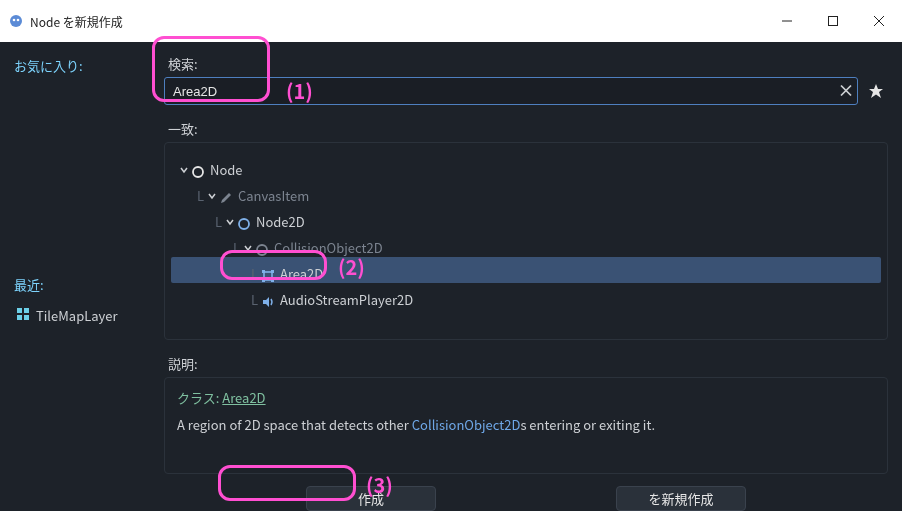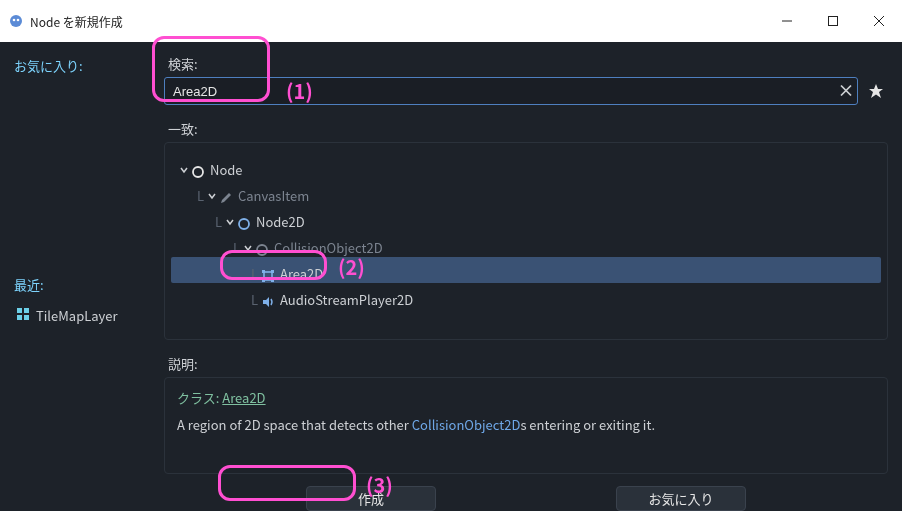--- a/index.html
+++ b/index.html
@@ -198,21 +198,21 @@
       <div class="class-line">
         <span>クラス: </span><a href="#">Area2D</a>
       </div>
       <div class="desc-text">
         <span>A region of 2D space that detects other </span><span class="code">CollisionObject2D</span><span>s entering or exiting it.</span>
       </div>
     </div>
 
     <div class="buttons">
       <div class="btn">作成</div>
-      <div class="btn">お気に入り</div>
+      <div class="btn">を新規作成</div>
     </div>
   </div>
 </div>
 
 <div class="hl" style="left:152px; top:36px; width:118px; height:66px;"></div>
 <div class="hl-num" style="left:286px; top:76px;">(1)</div>
 <div class="hl" style="left:220px; top:250px; width:107px; height:30px;"></div>
 <div class="hl-num" style="left:338px; top:252px;">(2)</div>
 <div class="hl" style="left:218px; top:465px; width:138px; height:36px;"></div>
 <div class="hl-num" style="left:366px; top:470px;">(3)</div>

